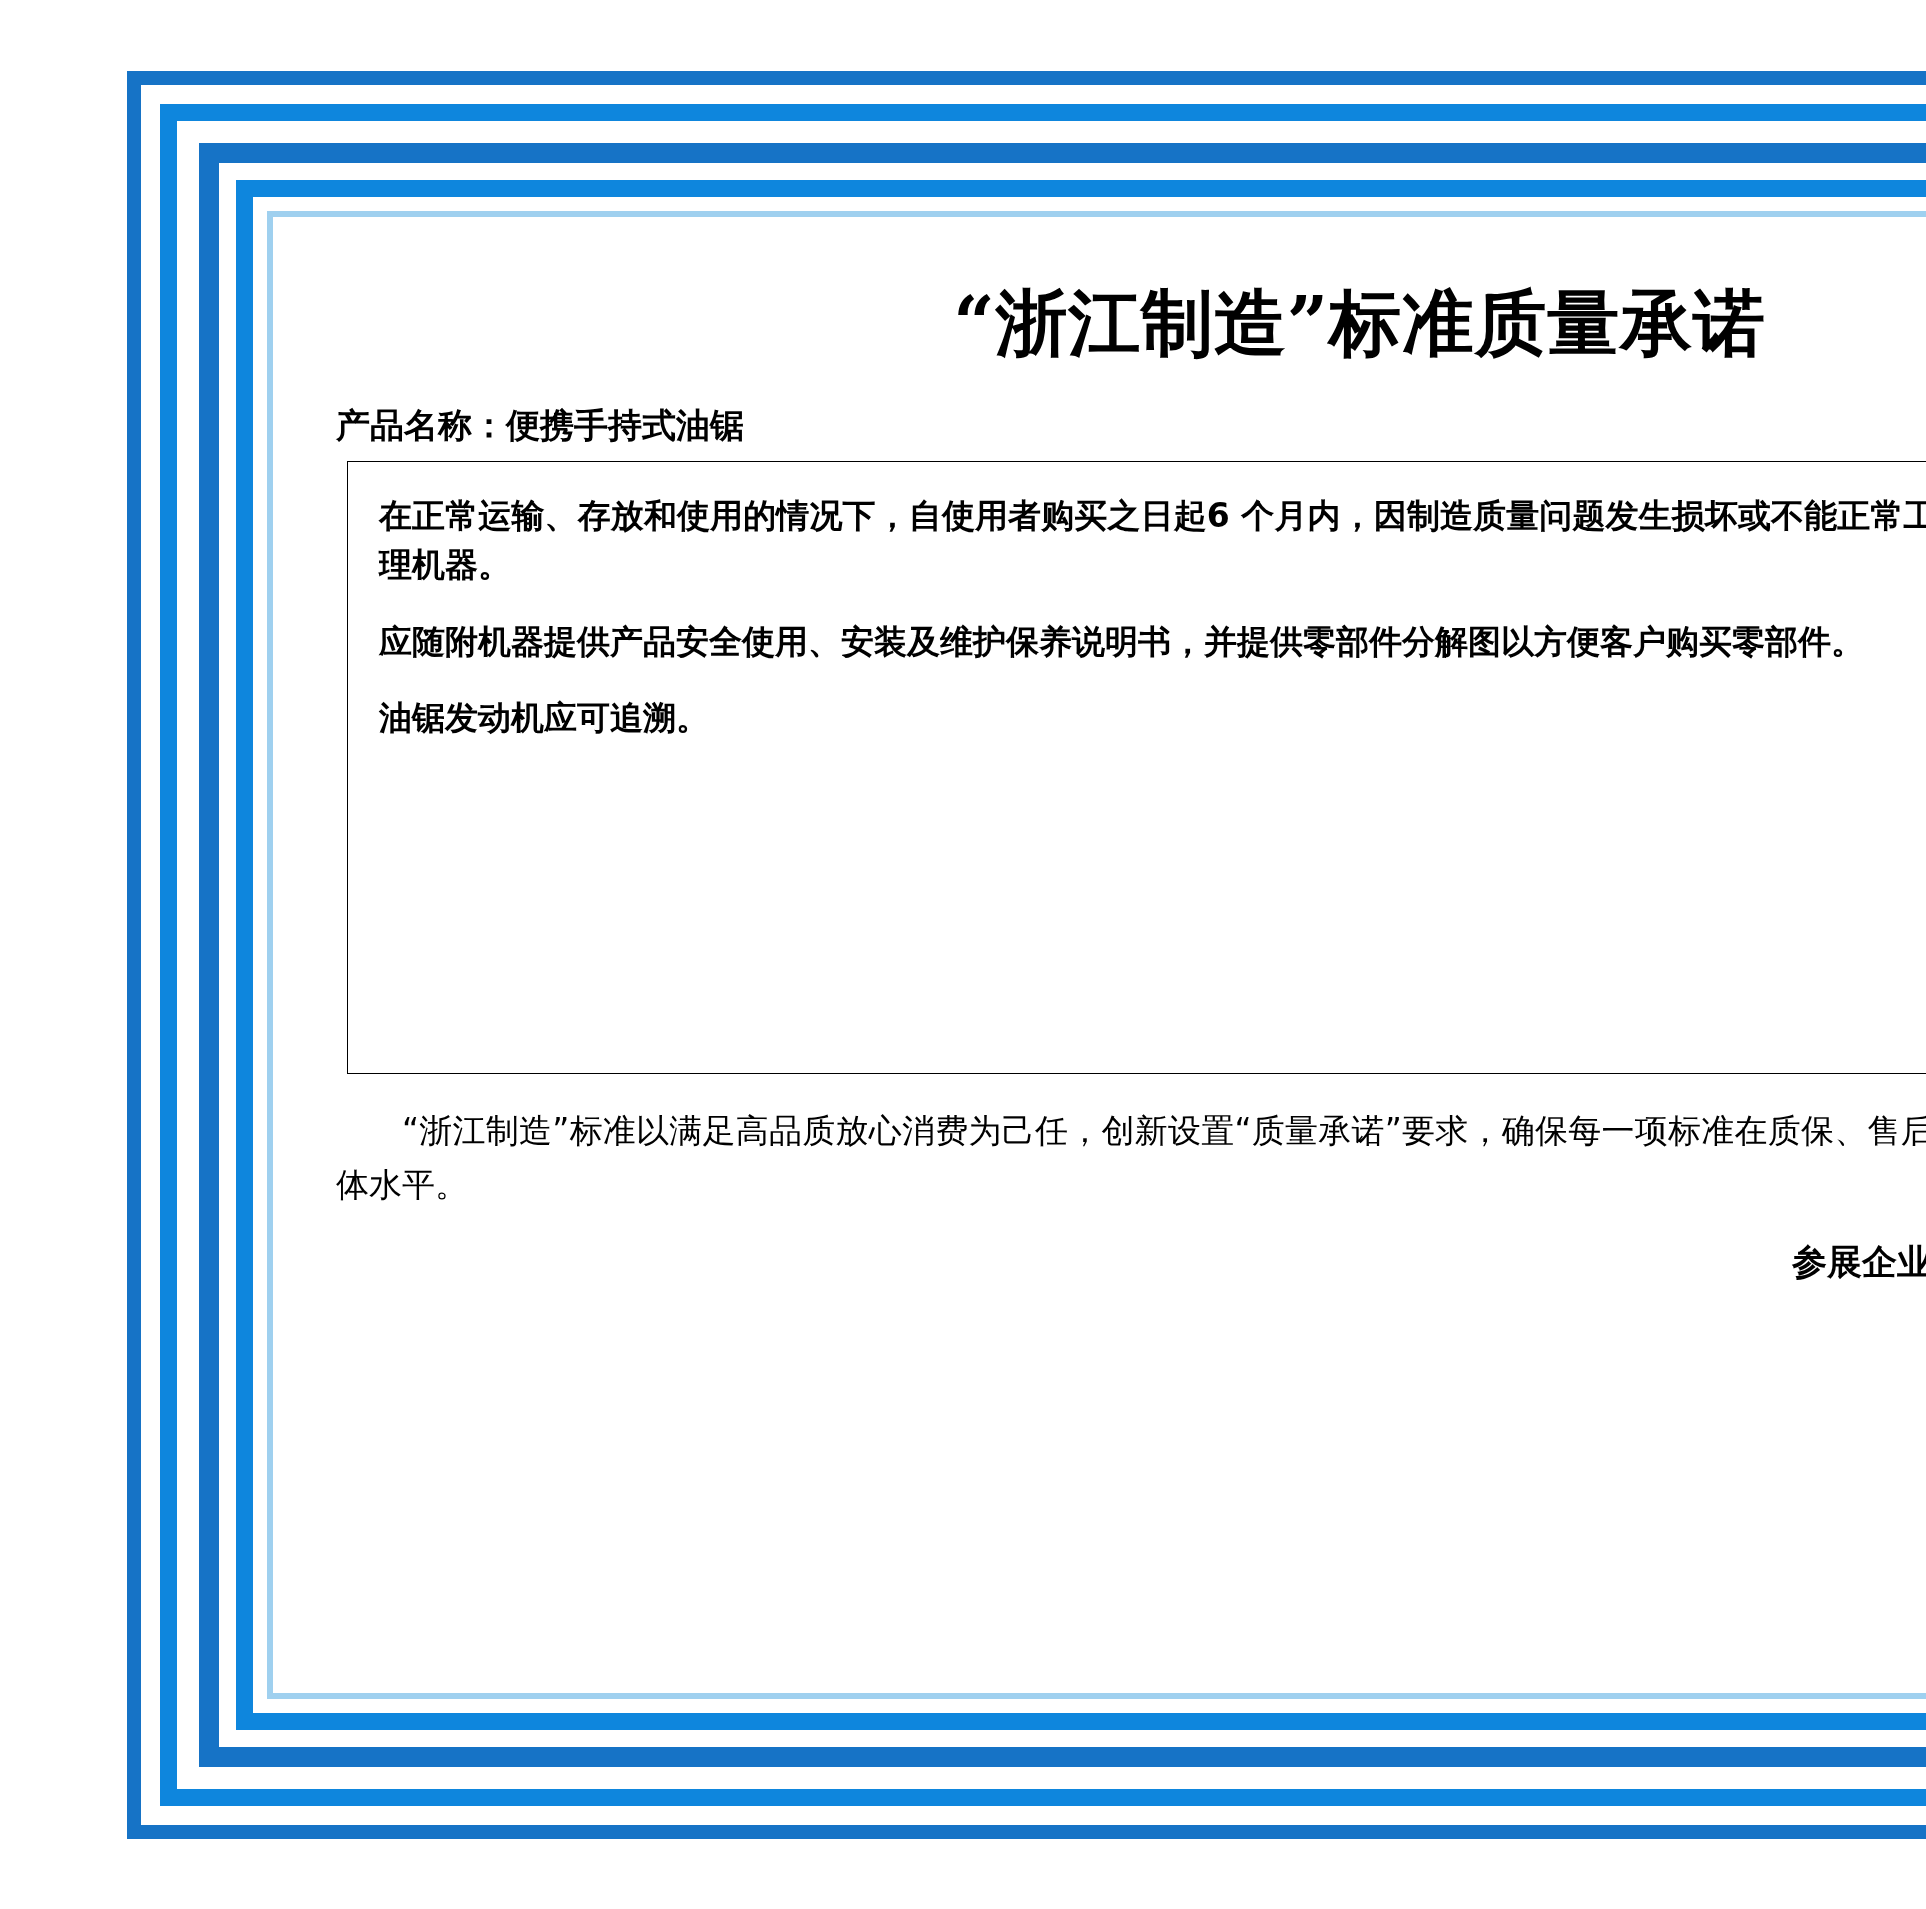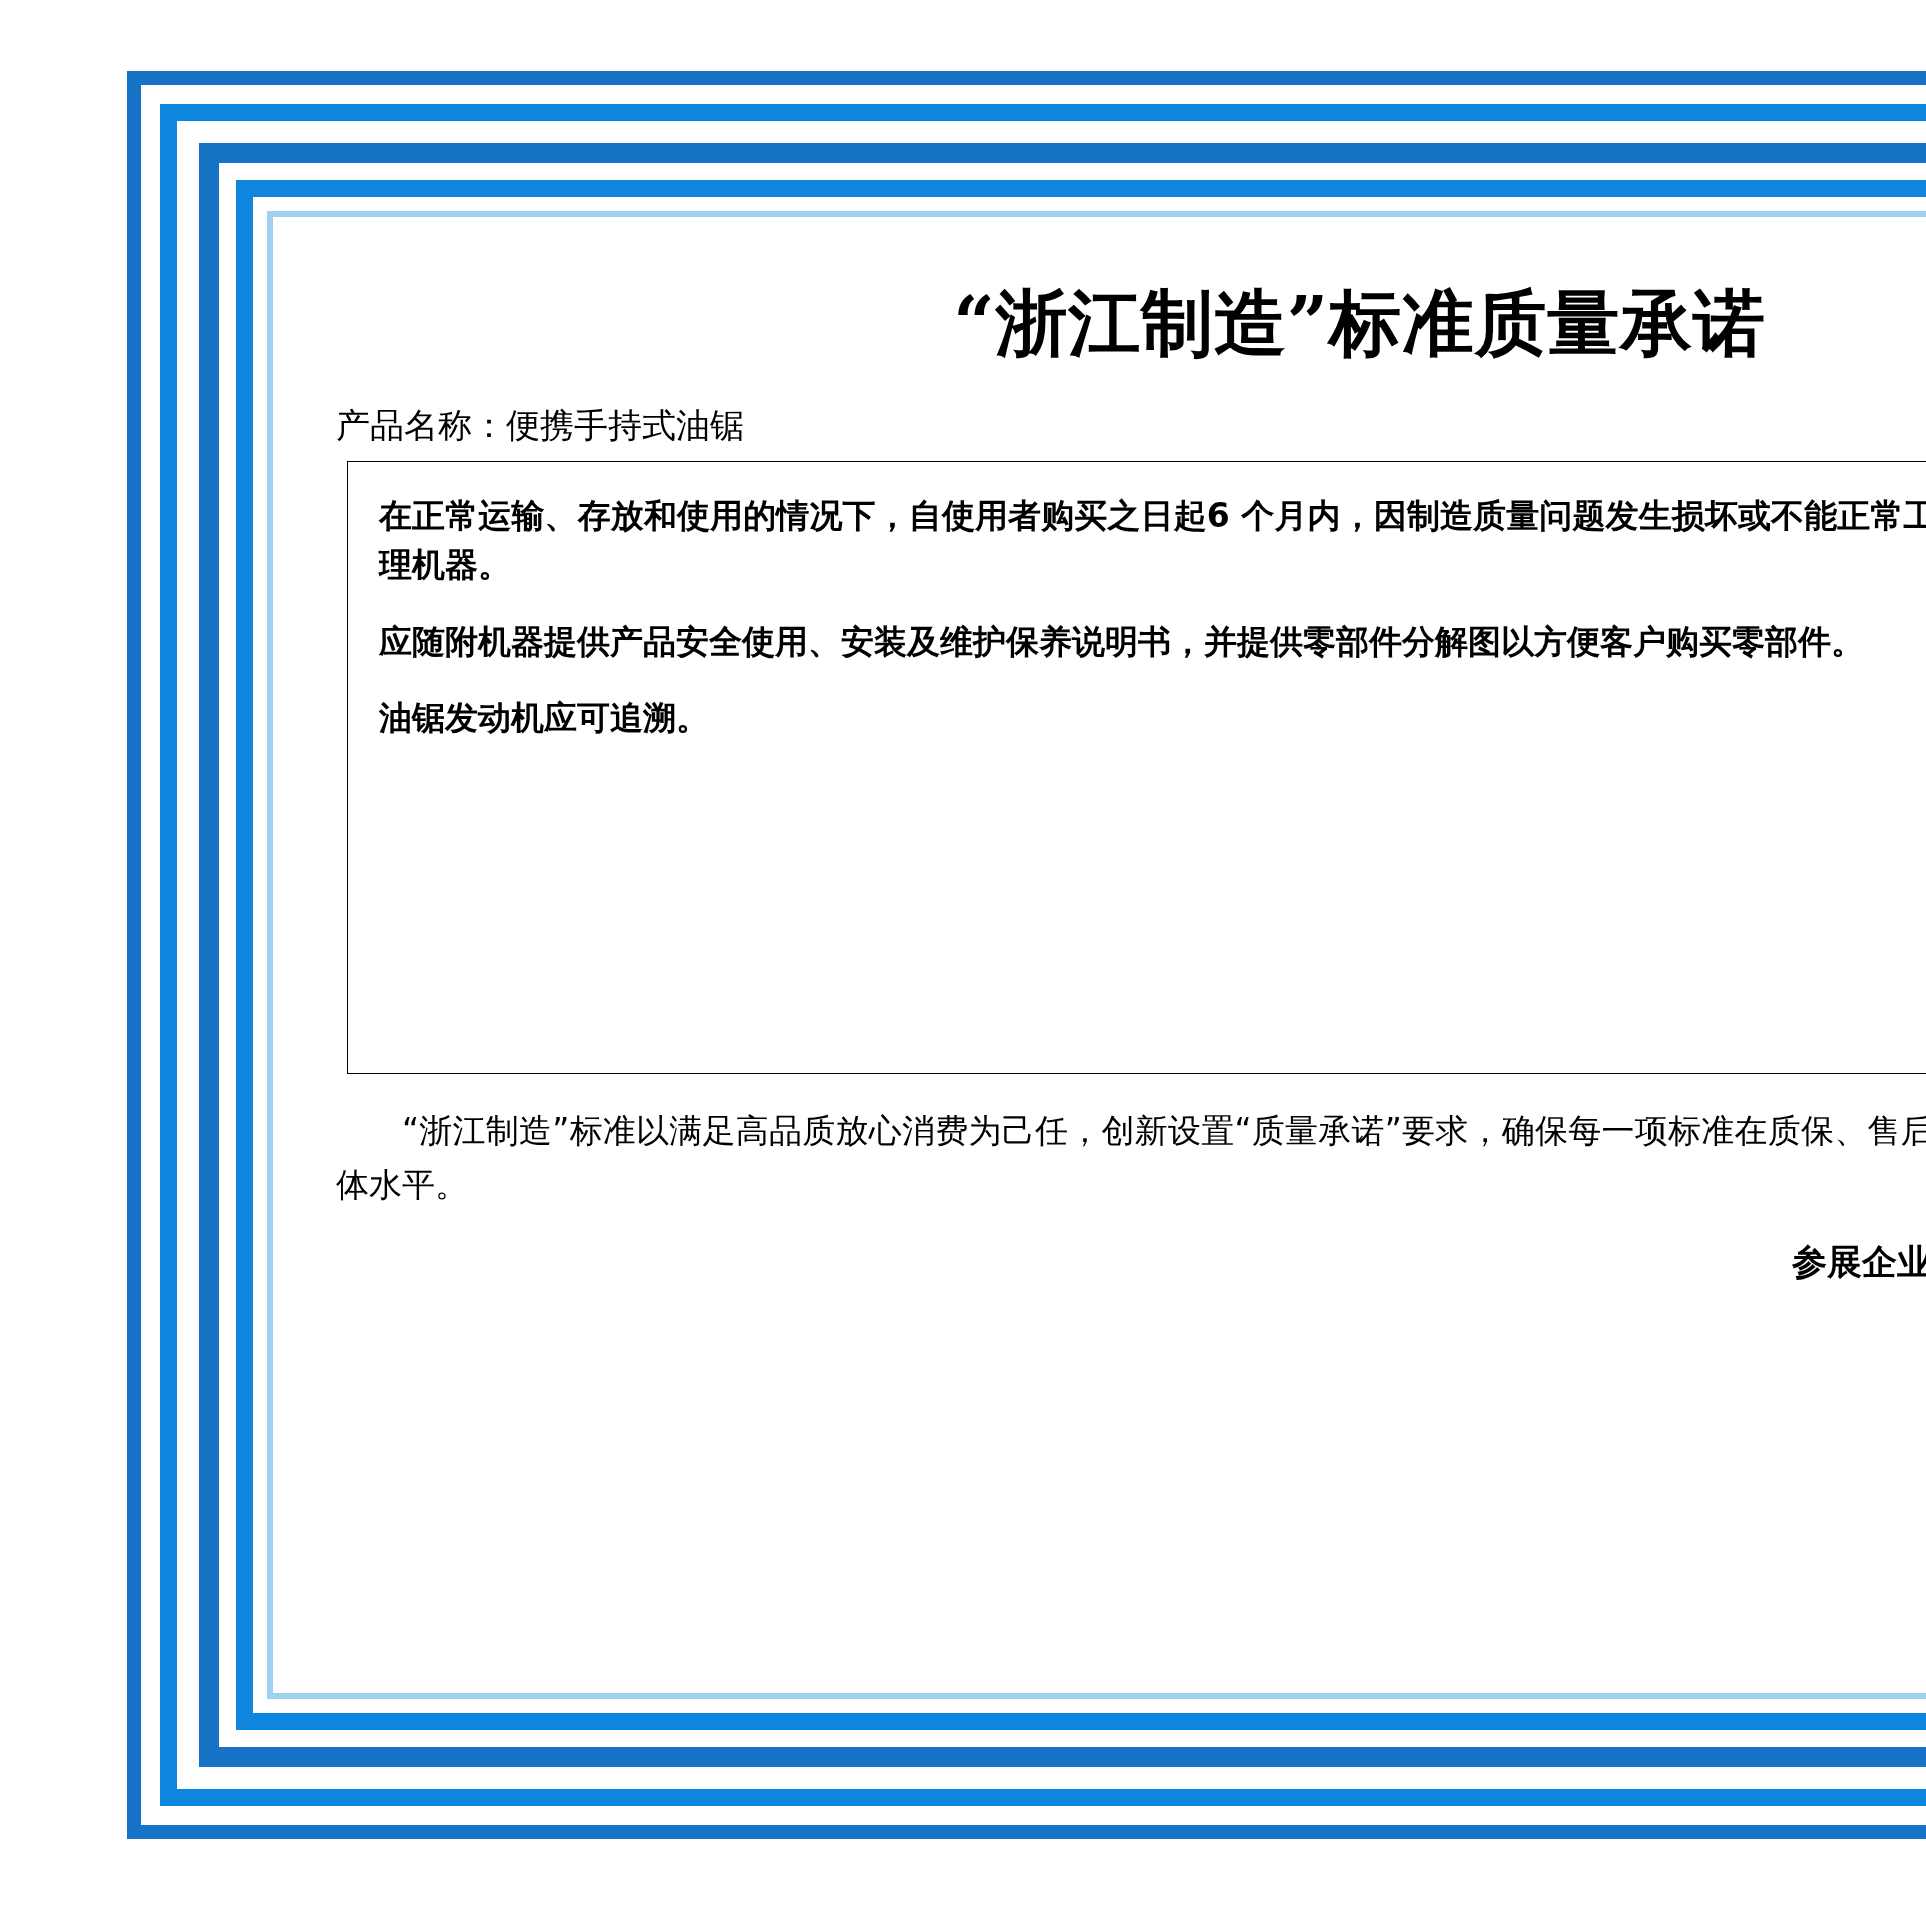--- a/index.html
+++ b/index.html
@@ -72,20 +72,21 @@
     height: 42px;
     font-size: 34px;
     color: #000000;
     font-family: "DejaVu Sans", sans-serif;
   }
   .meta-left {
     position: absolute;
     left: 0;
     top: 0;
     white-space: nowrap;
+    font-weight: bold;
   }
 
   
   .promise-box {
     position: absolute;
     left: 69px;
     right: 42px;
     top: 239px;
     height: 613px;
     border: 1.9px solid #000000;

